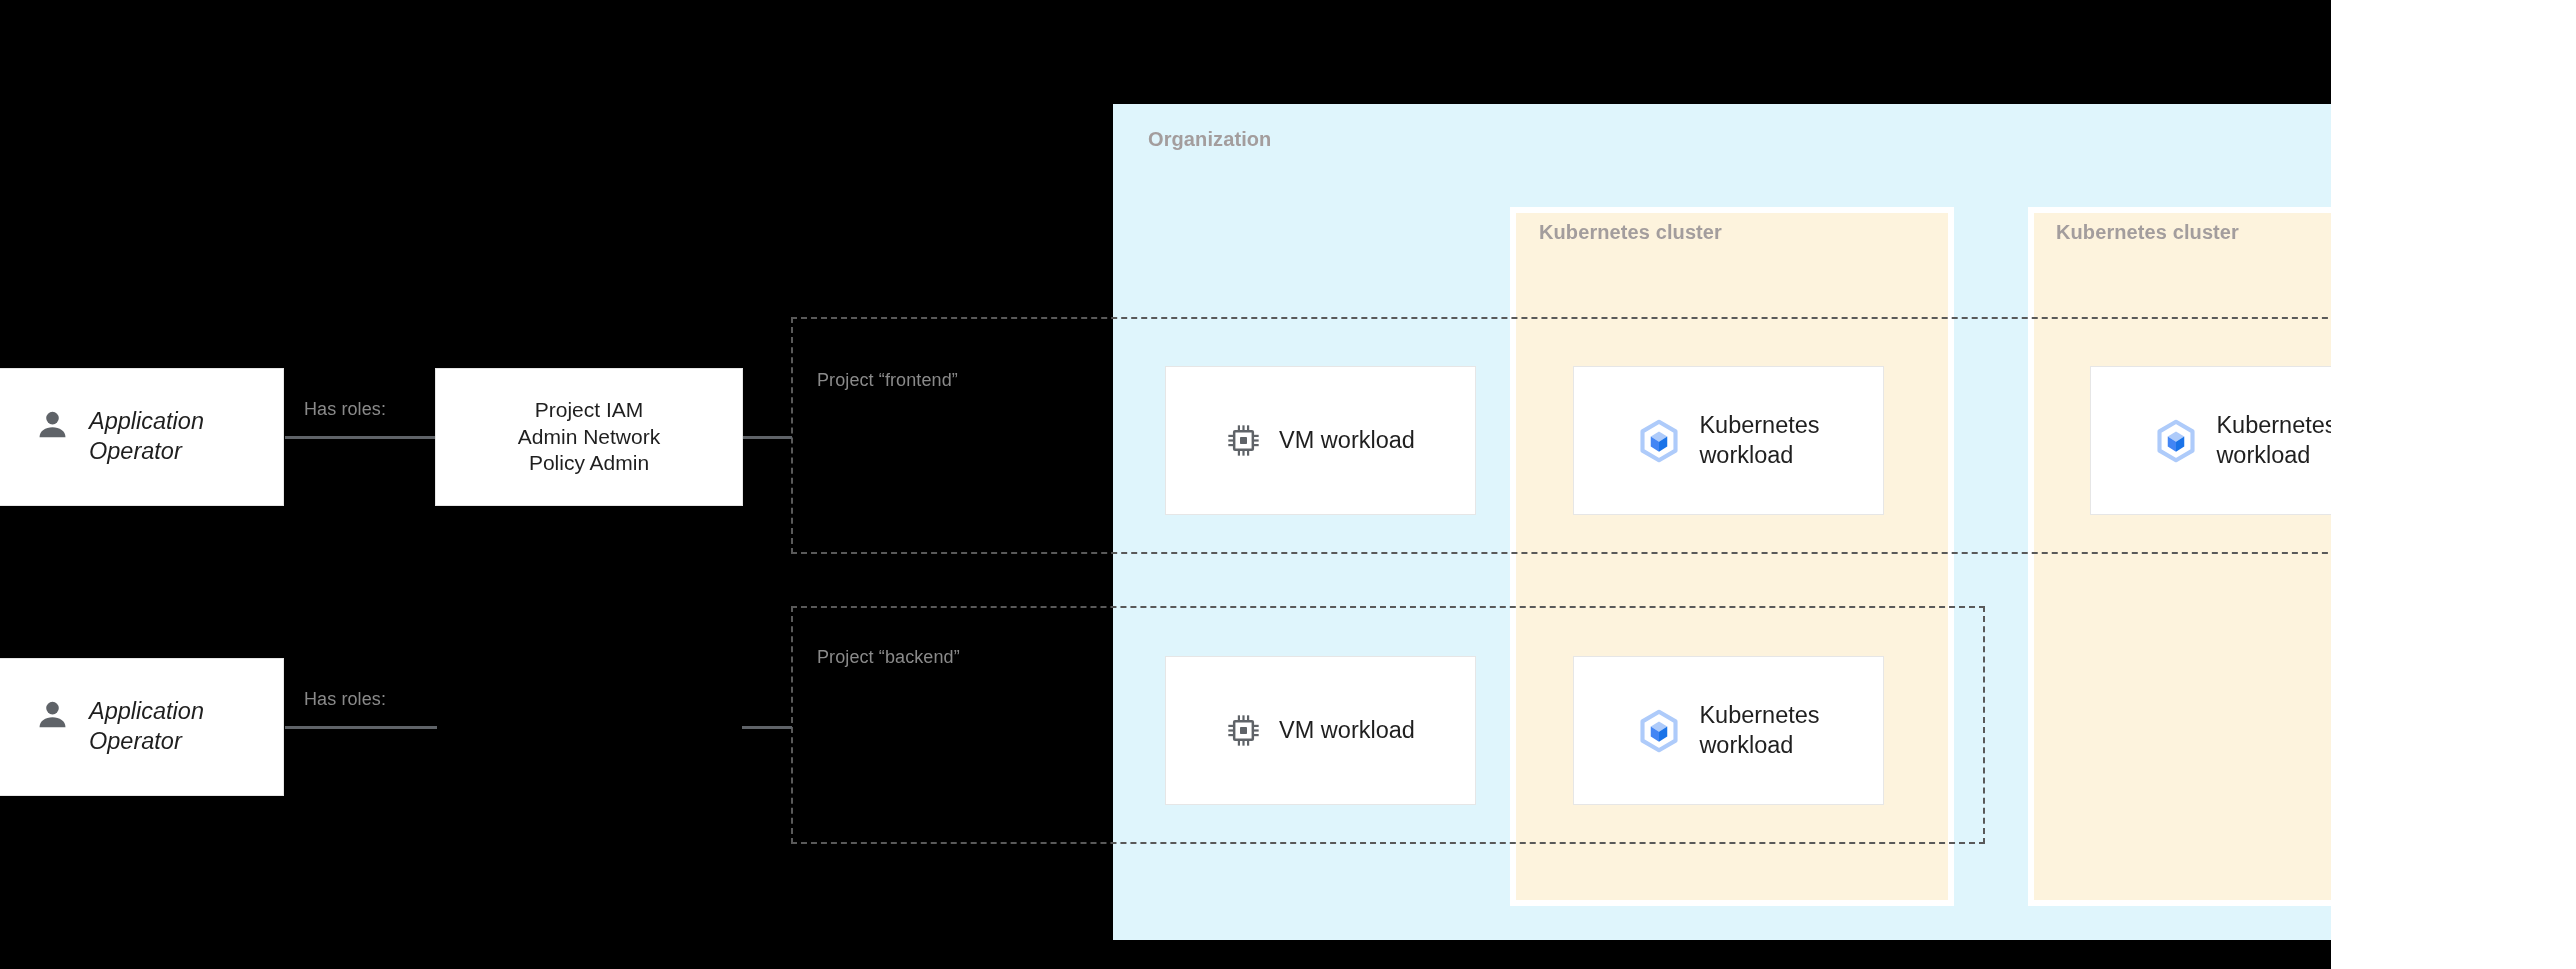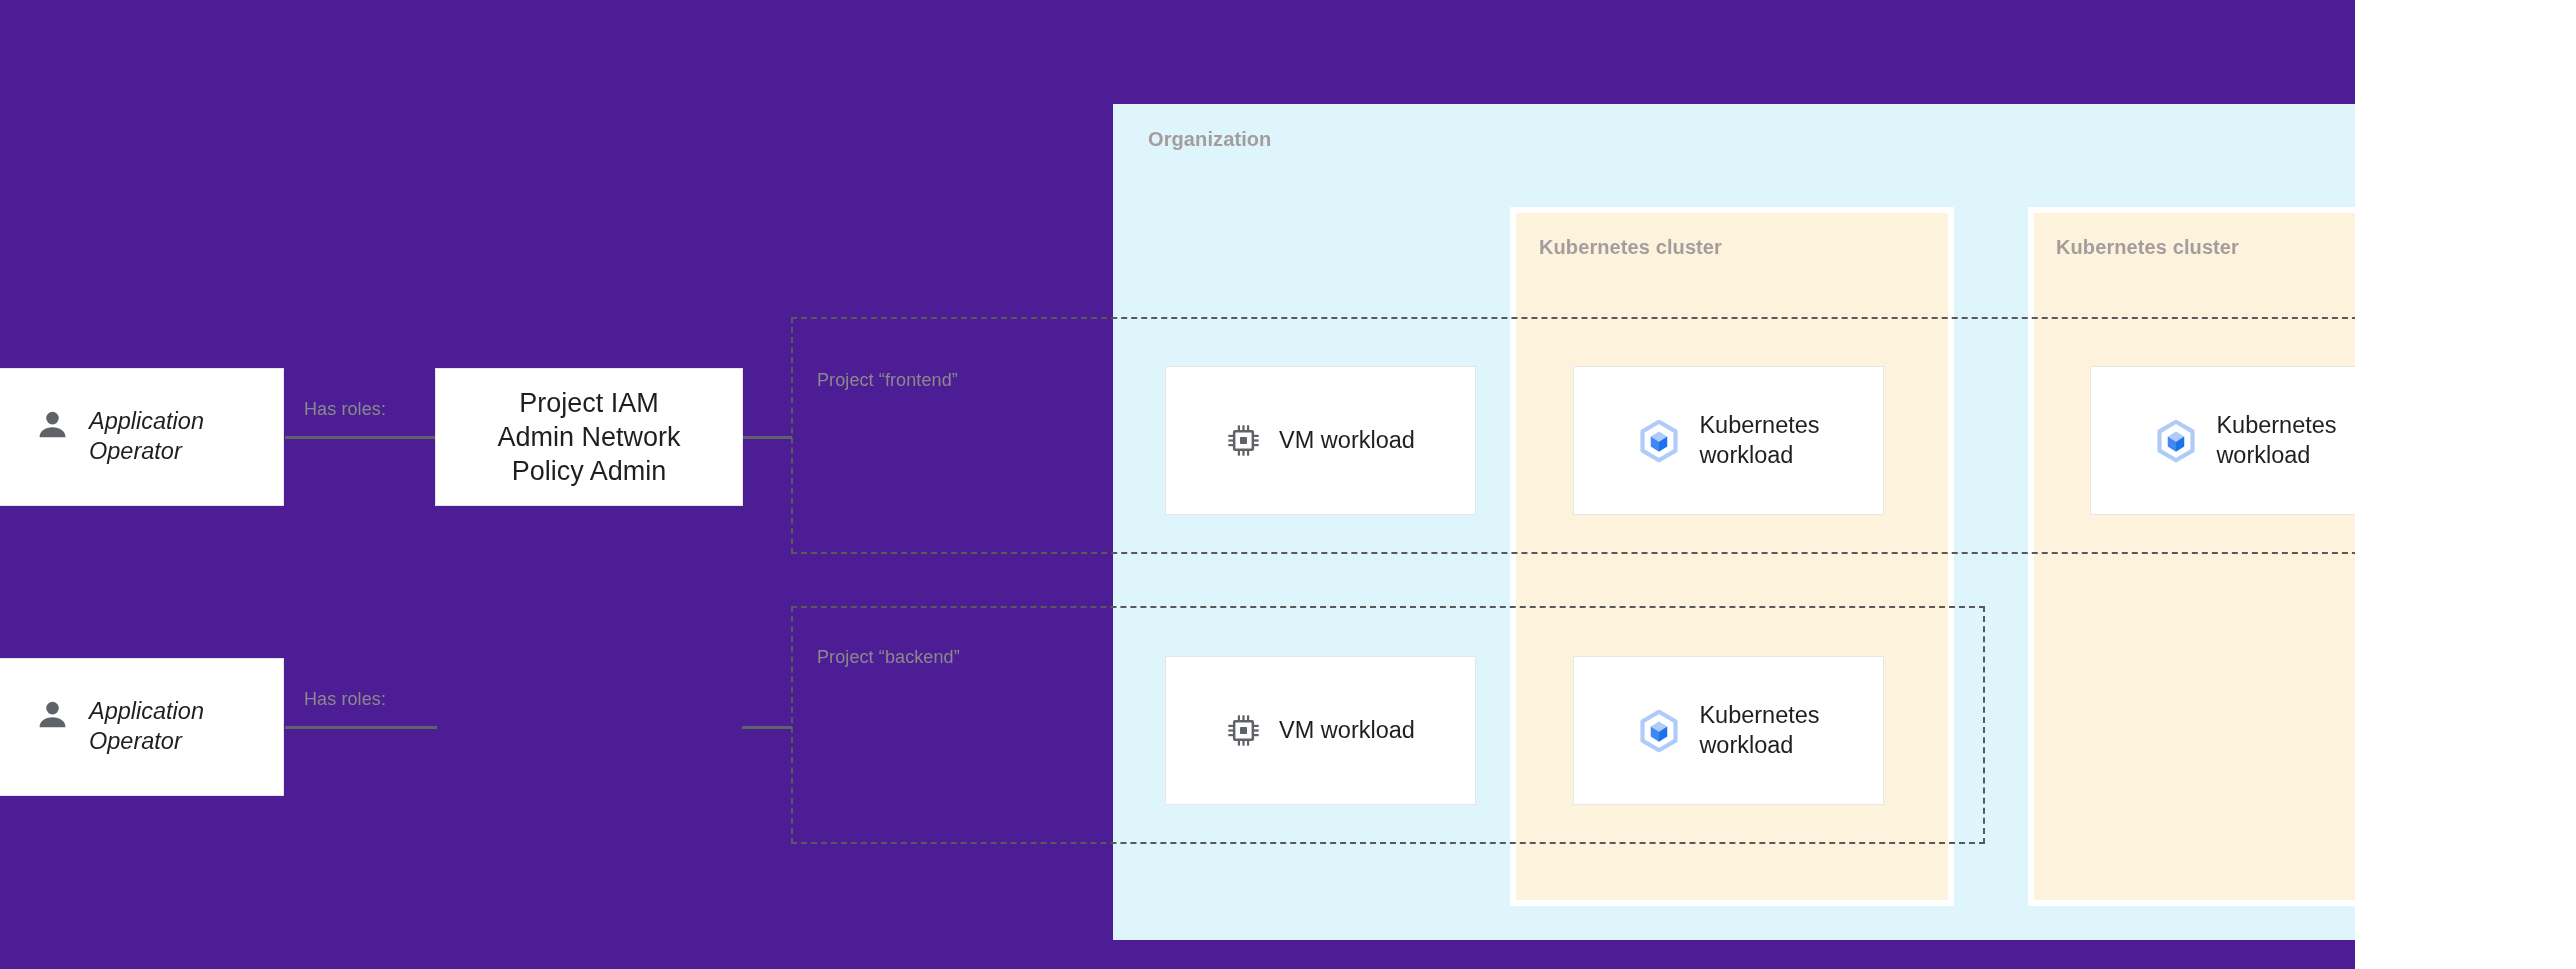--- a/index.html
+++ b/index.html
@@ -9,23 +9,22 @@
   }
   body {
     font-family: "Liberation Sans", sans-serif;
     -webkit-font-smoothing: antialiased;
   }
 
   #canvas {
     position: relative;
     width: 2331px;
     height: 970px;
-    background: #4c1d95;
+    background: #000000;
     overflow: hidden;
-    padding-left: 24px;
   }
 
   
   .org-box {
     position: absolute;
     left: 1113px;
     top: 104px;
     width: 1463px;
     height: 836px;
     background: #dff5fc;
@@ -48,21 +47,21 @@
     height: 687px;
     background: #fdf3dd;
     border: 6.2px solid #ffffff;
     box-sizing: content-box;
   }
   #cluster-1 { left: 1510px; }
   #cluster-2 { left: 2028px; }
 
   .cluster-label {
     position: absolute;
-    top: 236px;
+    top: 221px;
     font-size: 20px;
     font-weight: bold;
     color: #a39d9d;
     letter-spacing: 0.1px;
   }
   #cluster-label-1 { left: 1539px; }
   #cluster-label-2 { left: 2056px; }
 
   
   .project-box {
@@ -131,21 +130,21 @@
   
   .role-box {
     left: 435px;
     width: 308px;
     justify-content: center;
     text-align: center;
   }
   #role-1 { top: 368px; height: 138px; }
   #role-2 { top: 658px; height: 138px; }
   .role-label {
-    font-size: 27px;
+    font-size: 21px;
     color: #1f1f1f;
     line-height: 1.26;
     white-space: pre-line;
     width: 100%;
   }
 
   
   .workload-card {
     width: 311px;
     height: 149px;

